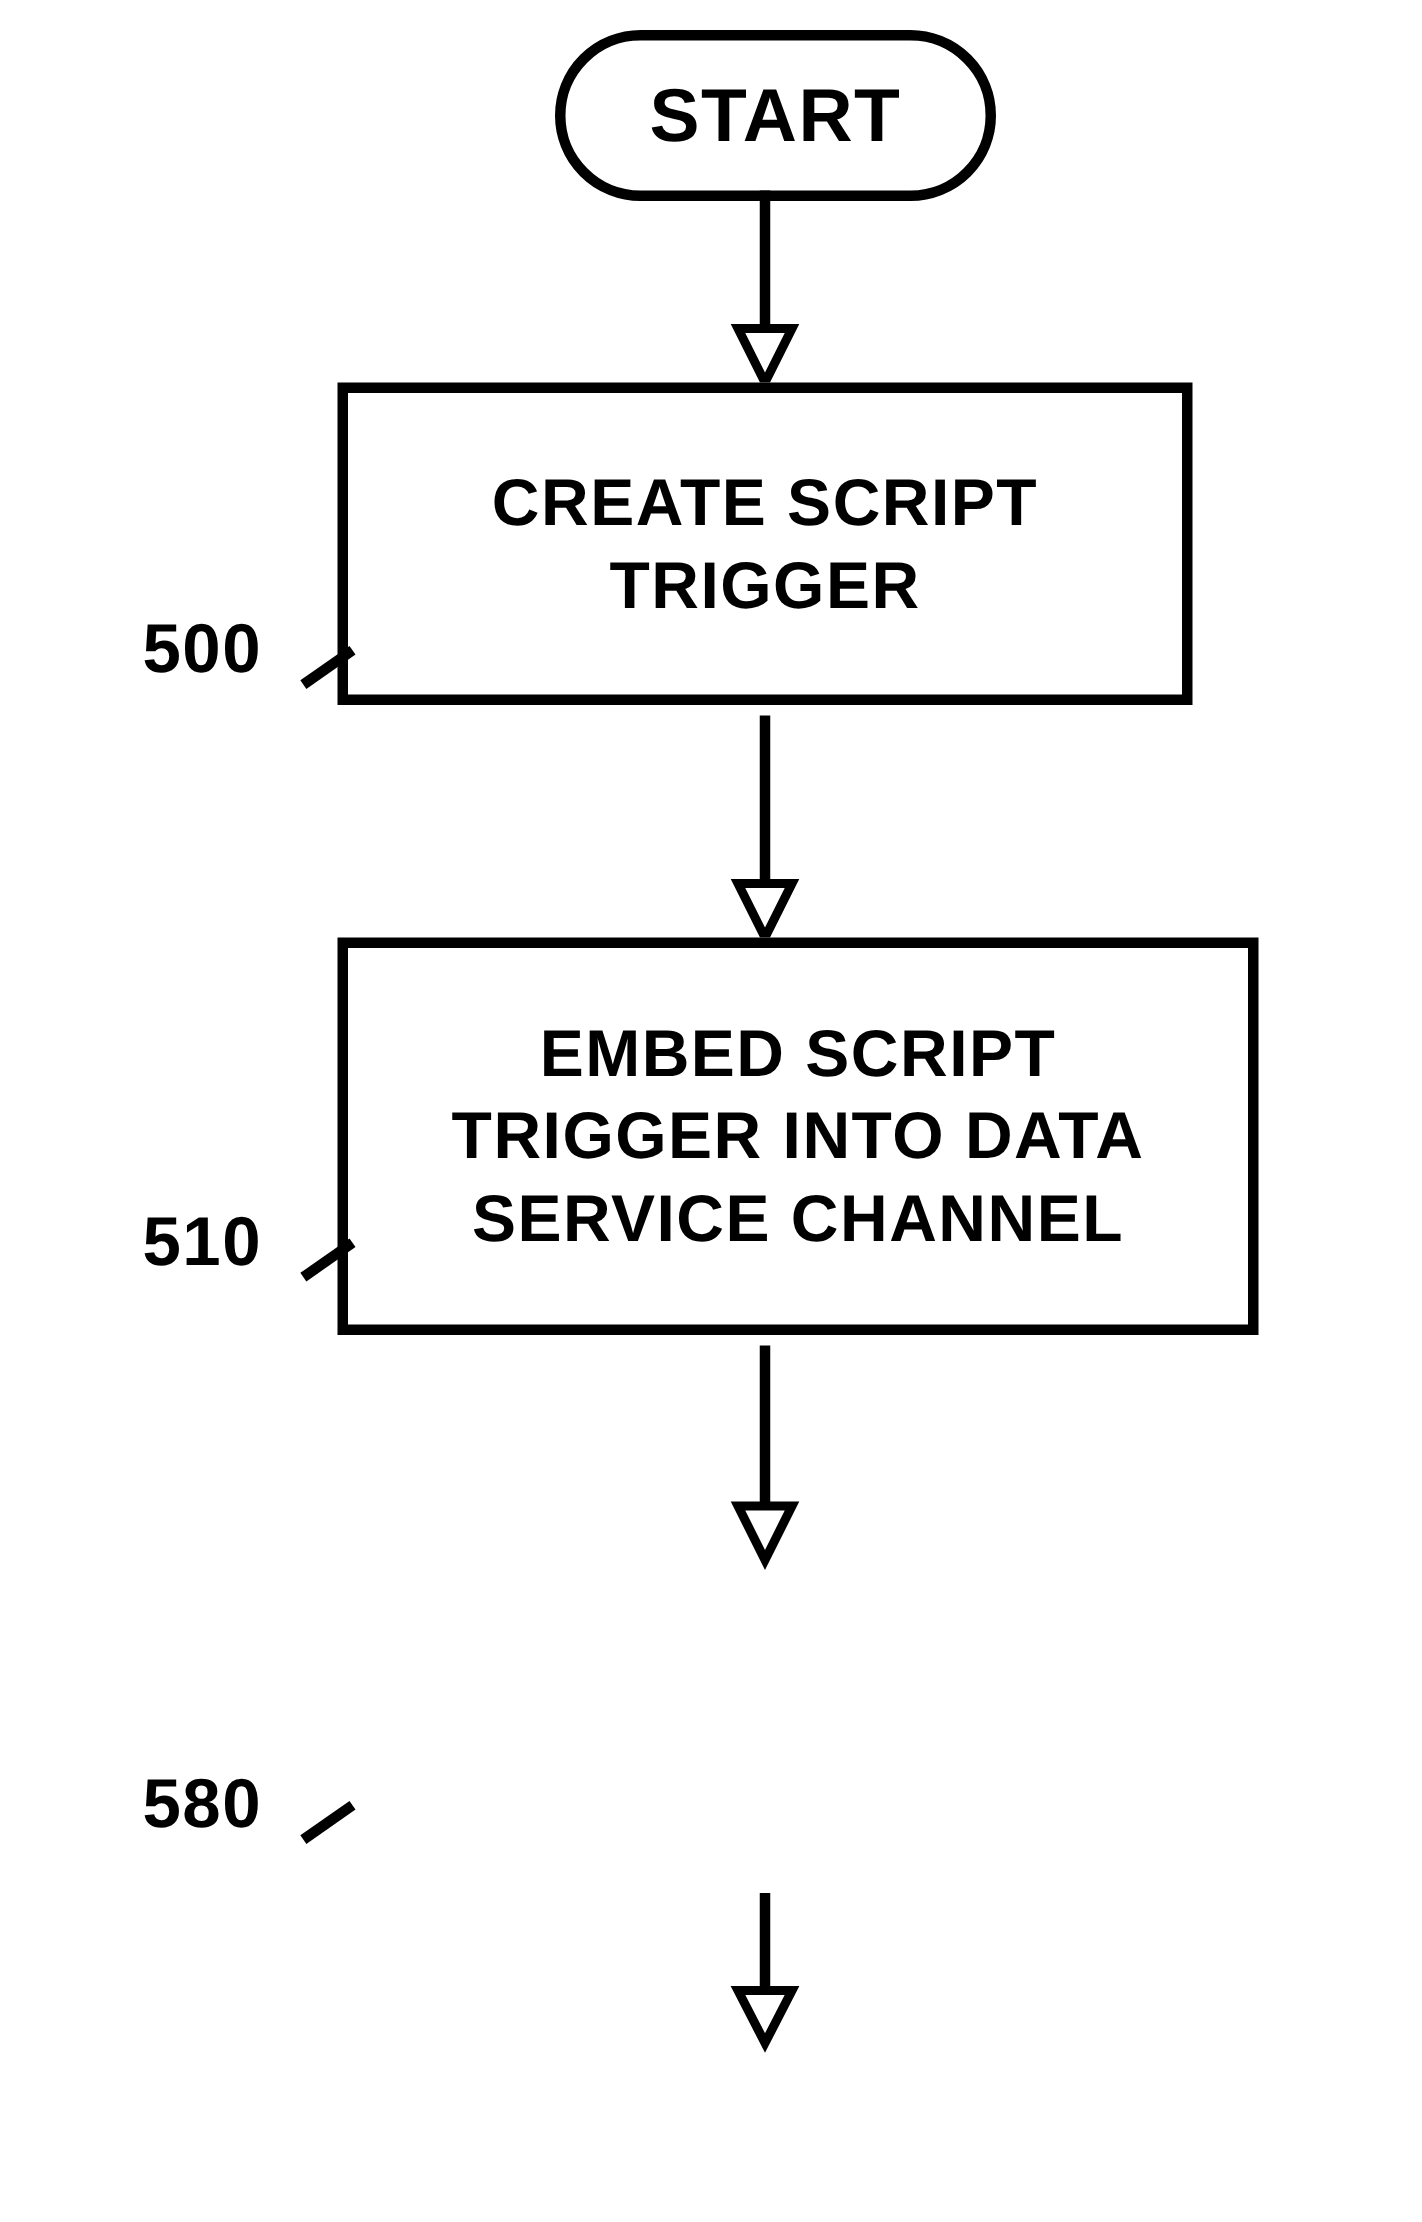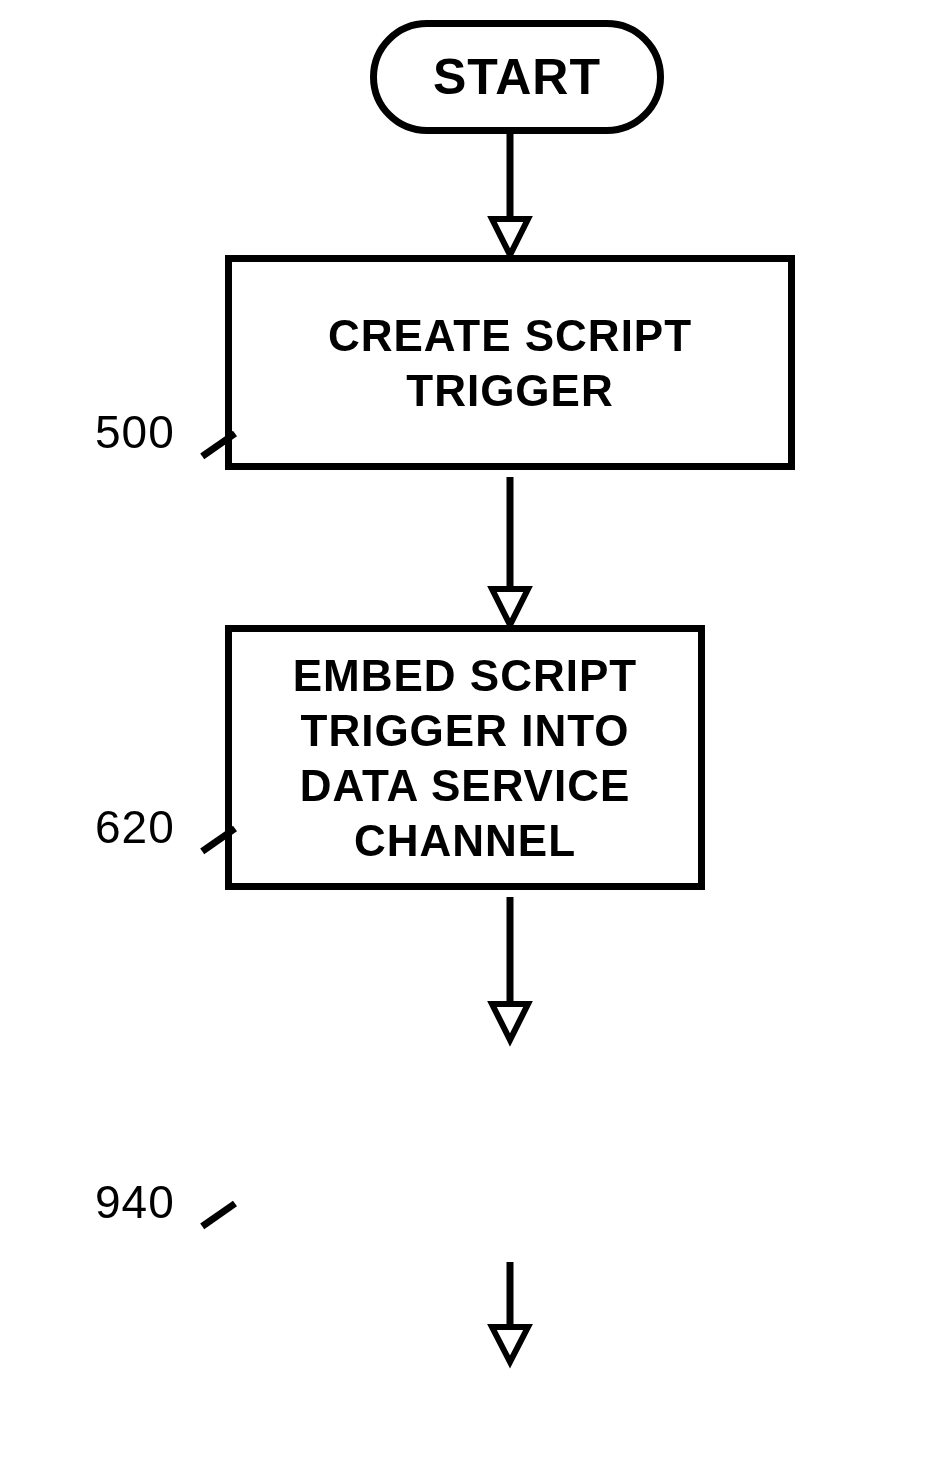--- a/index.html
+++ b/index.html
@@ -37,21 +37,21 @@
     text-align: center;
     font-weight: 700;
     font-size: 44px;
     letter-spacing: 1px;
     line-height: 1.25;
     padding: 24px 20px;
     box-sizing: border-box;
   }
   .ref-label {
     position: absolute;
-    font-weight: 400;
+    font-weight: 700;
     font-size: 46px;
     letter-spacing: 1px;
   }
   .ref-tick {
     position: absolute;
     background: #000;
   }
   svg.arrow {
     position: absolute;
     overflow: visible;
@@ -76,35 +76,35 @@
   </div>
 
   <div class="ref-tick" style="left:195px; top:430px; width:40px; height:7px; transform:rotate(-35deg); transform-origin:right center;"></div>
   <div class="ref-label" style="left:95px; top:405px;">500</div>
 
   <svg class="arrow" style="left:500px; top:477px; width:20px; height:150px;">
     <line x1="10" y1="0" x2="10" y2="115" stroke="#000" stroke-width="7"></line>
     <polygon points="10,148 -8,112 28,112" fill="#fff" stroke="#000" stroke-width="6"></polygon>
   </svg>
 
-  <div class="process" style="left:225px; top:625px; width:480px; height:265px;">
+  <div class="process" style="left:225px; top:625px; width:614px; height:265px;">
     <span>EMBED SCRIPT TRIGGER INTO DATA SERVICE CHANNEL</span>
   </div>
 
   <div class="ref-tick" style="left:195px; top:825px; width:40px; height:7px; transform:rotate(-35deg); transform-origin:right center;"></div>
-  <div class="ref-label" style="left:95px; top:800px;">620</div>
+  <div class="ref-label" style="left:95px; top:800px;">510</div>
 
   <svg class="arrow" style="left:500px; top:897px; width:20px; height:145px;">
     <line x1="10" y1="0" x2="10" y2="110" stroke="#000" stroke-width="7"></line>
     <polygon points="10,143 -8,107 28,107" fill="#fff" stroke="#000" stroke-width="6"></polygon>
   </svg>
 
 
   <div class="ref-tick" style="left:195px; top:1200px; width:40px; height:7px; transform:rotate(-35deg); transform-origin:right center;"></div>
-  <div class="ref-label" style="left:95px; top:1175px;">940</div>
+  <div class="ref-label" style="left:95px; top:1175px;">580</div>
 
   <svg class="arrow" style="left:500px; top:1262px; width:20px; height:103px;">
     <line x1="10" y1="0" x2="10" y2="70" stroke="#000" stroke-width="7"></line>
     <polygon points="10,100 -8,65 28,65" fill="#fff" stroke="#000" stroke-width="6"></polygon>
   </svg>
 
 
 </div>
 
 </body></html>

